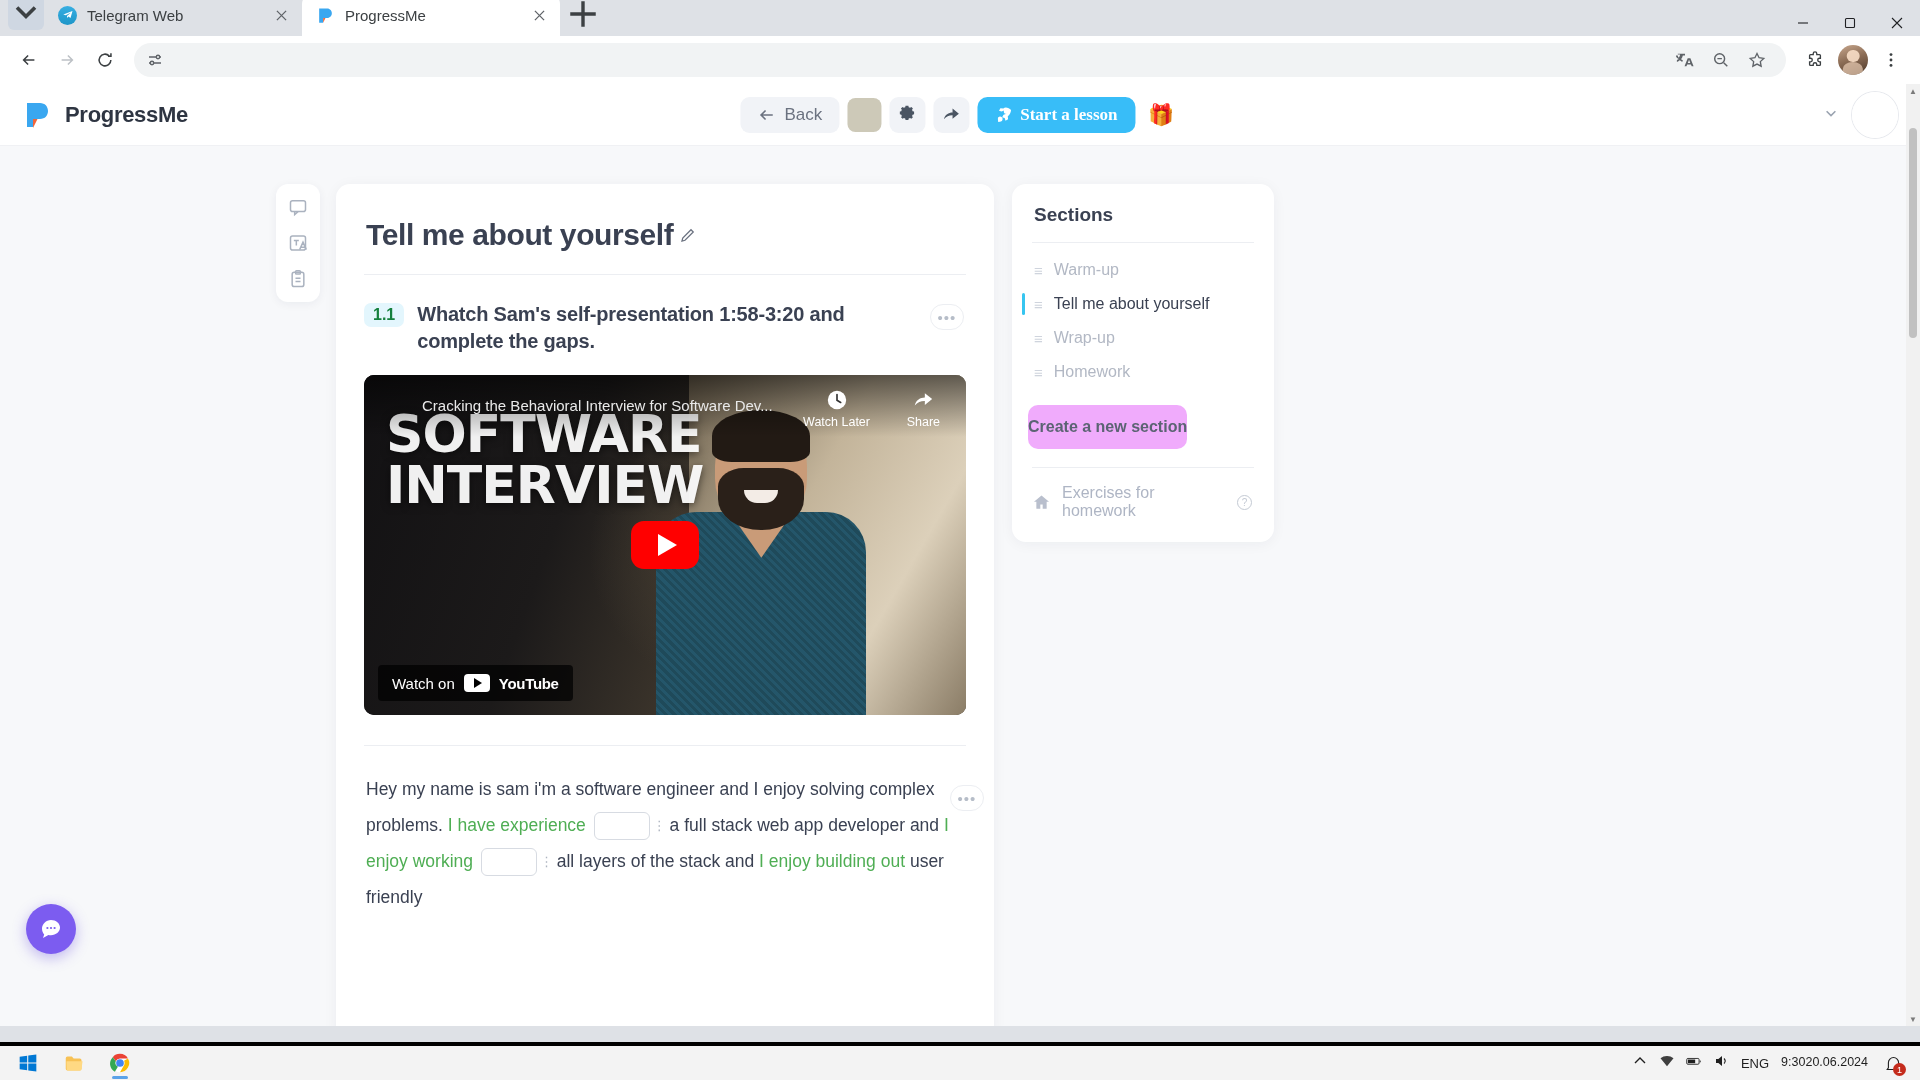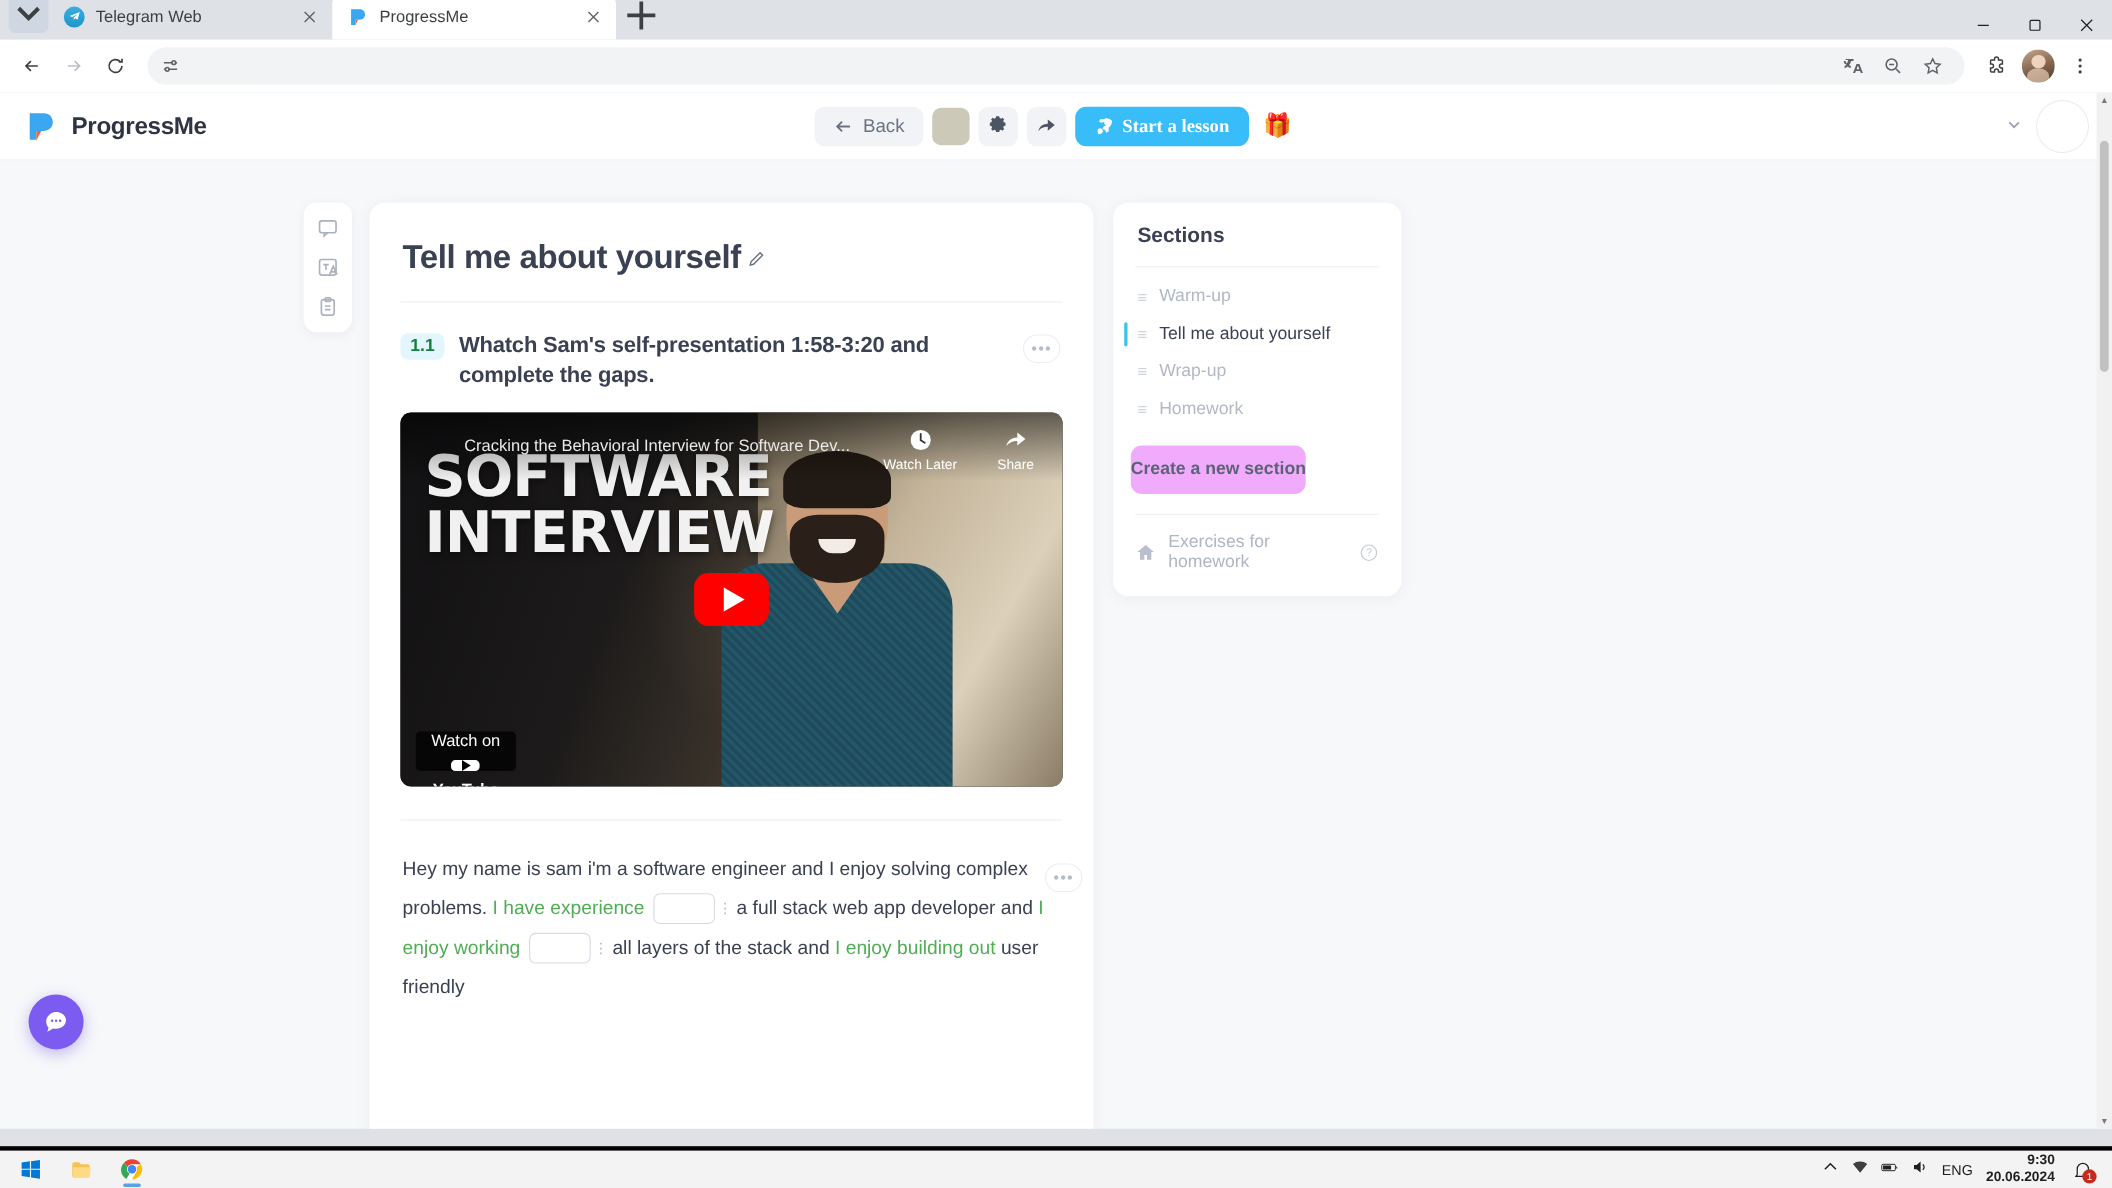--- a/index.html
+++ b/index.html
@@ -215,21 +215,21 @@
   }
   .play-btn {
     position: absolute; left: 50%; top: 50%; transform: translate(-50%,-50%);
     width: 68px; height: 48px; background: #ff0000; border-radius: 13px;
     display: flex; align-items: center; justify-content: center; cursor: pointer;
   }
   .play-tri { width: 0; height: 0; border-left: 19px solid #ffffff; border-top: 11px solid transparent; border-bottom: 11px solid transparent; margin-left: 4px; }
   .yt-badge {
     position: absolute; left: 14px; bottom: 14px; height: 36px; background: rgba(0,0,0,0.72);
     border-radius: 4px; display: flex; align-items: center; gap: 9px; padding: 0 14px;
-    color: #ffffff; font-size: 15px; font-weight: 500; flex-direction: column;
+    color: #ffffff; font-size: 15px; font-weight: 500;
   }
   .yt-mark { width: 26px; height: 18px; background: #ffffff; border-radius: 4px; display: flex; align-items: center; justify-content: center; }
   .yt-mark-tri { width: 0; height: 0; border-left: 8px solid #000000; border-top: 5px solid transparent; border-bottom: 5px solid transparent; margin-left: 2px; }
   .yt-word { font-weight: 700; letter-spacing: -0.3px; }
 
   .gap-block { padding: 26px 30px 0 30px; position: relative; }
   .gap-text { font-size: 17.5px; color: #3a4152; line-height: 2.05; }
   .hl { color: #4fae54; }
   .gap-input {
     display: inline-block; width: 56px; height: 28px; border: 1.5px solid #d7dbe2;
@@ -281,21 +281,21 @@
 
   
   .taskbar { height: 38px; background: #f3f3f3; display: flex; align-items: center; padding: 0 6px; position: relative; border-top: 4px solid #000000; }
   .tb-left { display: flex; align-items: center; gap: 2px; }
   .tb-app { width: 44px; height: 34px; display: flex; align-items: center; justify-content: center; border-radius: 5px; position: relative; cursor: pointer; }
   .tb-app.running::after { content: ""; position: absolute; bottom: 1px; left: 50%; transform: translateX(-50%); width: 16px; height: 3px; border-radius: 2px; background: #5aa2e8; }
   .tb-right-zone { margin-left: auto; display: flex; align-items: center; gap: 12px; padding-right: 8px; }
   .tray-icons { display: flex; align-items: center; gap: 11px; color: #1f1f1f; }
   .tray-icons svg { width: 16px; height: 16px; }
   .tb-lang { font-size: 13px; color: #1f1f1f; }
-  .tb-clock { display: flex; flex-direction: column; align-items: flex-end; line-height: 1.25; font-size: 12.5px; color: #1f1f1f; font-weight: bold; }
+  .tb-clock { display: flex; flex-direction: row; align-items: flex-end; line-height: 1.25; font-size: 12.5px; color: #1f1f1f; }
   .tb-notify { width: 26px; height: 26px; display: flex; align-items: center; justify-content: center; position: relative; }
   .tb-badge {
     position: absolute; right: 0; bottom: 0; min-width: 13px; height: 13px; border-radius: 7px;
     background: #c42b1c; color: #fff; font-size: 9px; display: flex; align-items: center;
     justify-content: center; padding: 0 3px;
   }
 </style>
 </head>
 <body>
 

